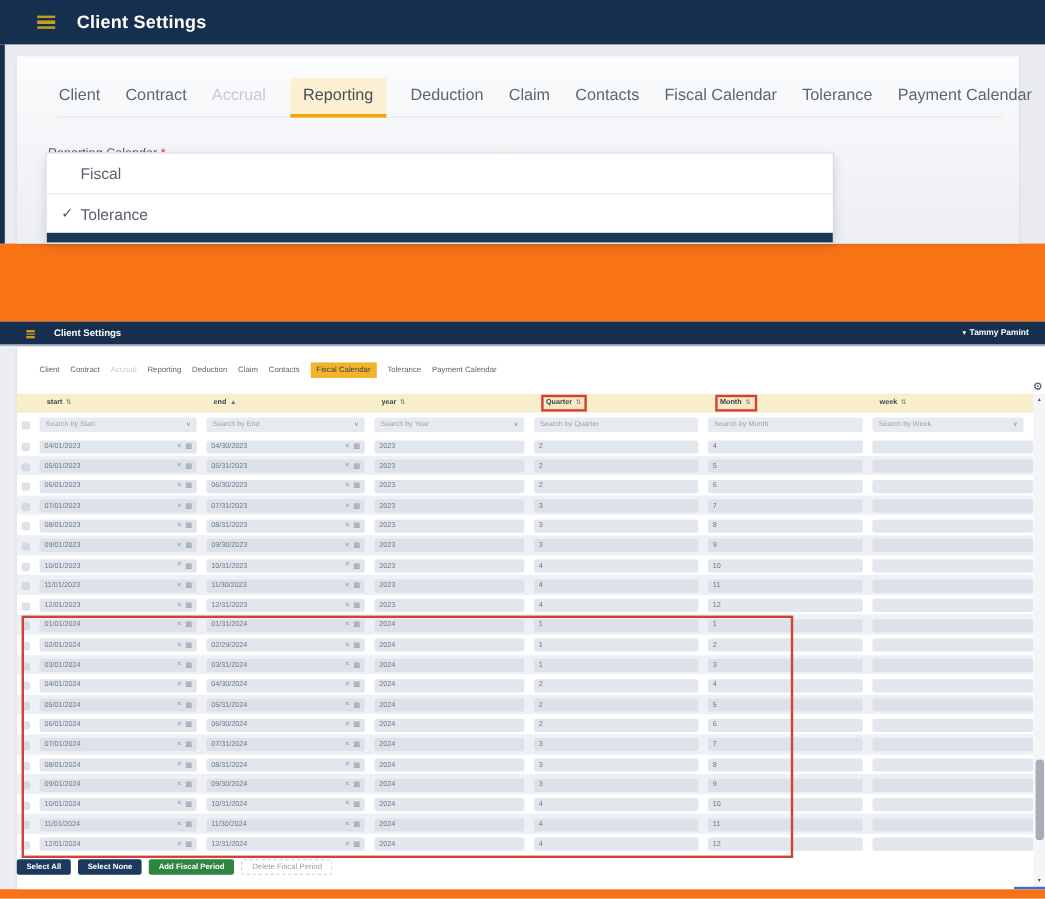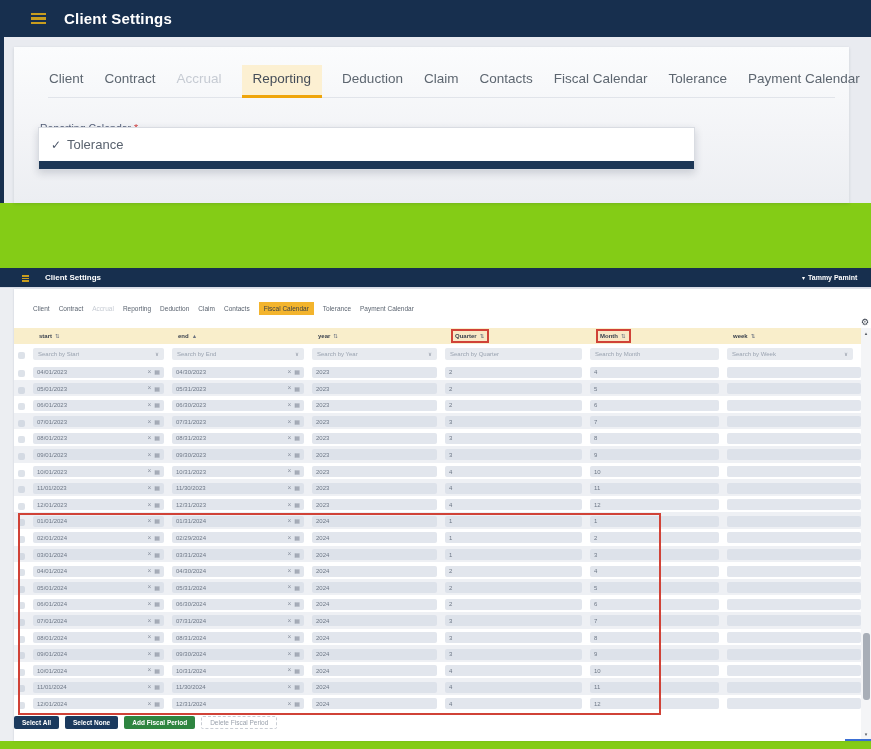--- a/index.html
+++ b/index.html
@@ -1,18 +1,18 @@
 <!DOCTYPE html>
 <html><head>
 <meta charset="utf-8">
 <style>
   * { margin:0; padding:0; box-sizing:border-box; }
   html,body { background:#ffffff; }
   body { font-family:"Liberation Sans","DejaVu Sans",sans-serif; }
-  .page { position:relative; width:871px; height:749px; overflow:hidden; background:#84cc16; }
+  .page { position:relative; width:871px; height:749px; overflow:hidden; background:#f97316; }
 
   
   .shot-top { position:absolute; left:0; top:0; width:871px; height:203px; background:#e9ebf0; }
   .hdr-lg { position:absolute; left:0; top:0; width:871px; height:37px; background:#172f4e; display:flex; align-items:center; }
   .burger-lg { display:inline-flex; flex-direction:column; gap:2px; margin-left:31px; }
   .burger-lg i { display:block; width:15px; height:2.6px; background:#c89d1e; }
   .hdr-lg h1 { color:#ffffff; font-size:15px; font-weight:bold; margin-left:18px; letter-spacing:.2px; }
   .edge-left-top { position:absolute; left:0; top:37px; width:4px; height:166px; background:#172f4e; }
   .card { position:absolute; left:14px; top:47px; right:22px; bottom:0;
           background:linear-gradient(180deg,#fbfcfd 0%,#f3f4f7 55%,#eceef2 100%);
@@ -112,20 +112,24 @@
           <div class="tab normal">Fiscal Calendar</div>
           <div class="tab normal">Tolerance</div>
           <div class="tab normal">Payment Calendar</div>
         </nav>
       <div class="field-label">
         <span>Reporting Calendar</span>
         <span class="req">*</span>
       </div>
     </div>
     <div class="dropdown">
+      <div class="opt">
+        <span class="chk"></span>
+        <span>Fiscal</span>
+      </div>
       <div class="opt sel">
         <span class="chk">✓</span>
         <span>Tolerance</span>
       </div>
       <div class="navstrip"></div>
     </div>
   </section>
 
   <section class="shot-bot">
     <div class="panel"></div>

